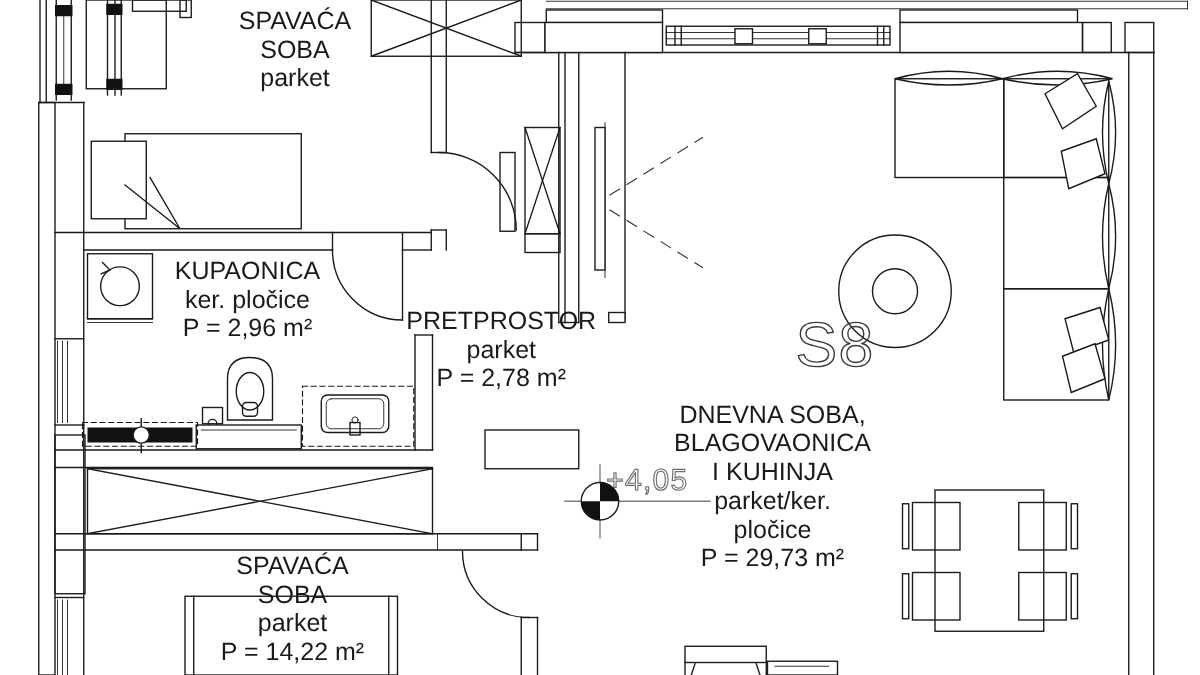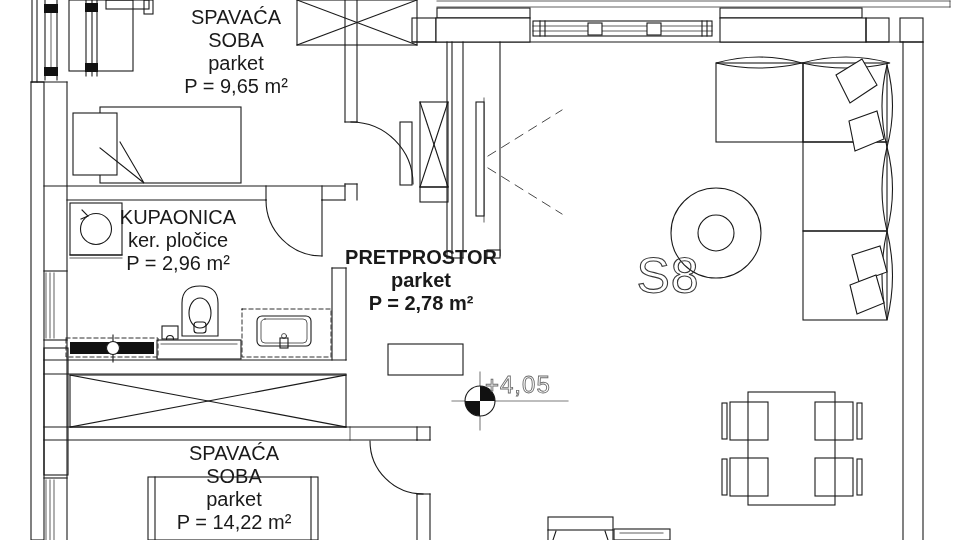--- a/index.html
+++ b/index.html
@@ -280,37 +280,44 @@
     <circle class="w" cx="480" cy="401" r="15"></circle>
     <path class="blk" d="M480,401 L495,401 A15,15 0 0 0 480,386 Z"></path>
     <path class="blk" d="M480,401 L465,401 A15,15 0 0 0 480,416 Z"></path>
   </g>
 </svg>
 
   <div class="rlabel" style="left:236px; top:6px;">
     <span>SPAVAĆA</span>
     <span>SOBA</span>
     <span>parket</span>
-    <span>P = 9,65 m²</span>
-  </div>
-
-  <div class="rlabel" style="left:178px; top:206px;">
+  </div>
+
+  <div class="rlabel" style="left:198px; top:206px;">
     <span>KUPAONICA</span>
     <span>ker. pločice</span>
     <span>P = 2,96 m²</span>
   </div>
 
-  <div class="rlabel" style="left:421px; top:246px;font-weight:bold;">
+  <div class="rlabel" style="left:401px; top:246px;">
     <span>PRETPROSTOR</span>
     <span>parket</span>
     <span>P = 2,78 m²</span>
   </div>
 
   <div class="unitlabel" style="left:668px; top:250px;">S8</div>
 
+  <div class="rlabel" style="left:618px; top:321px;">
+    <span>DNEVNA SOBA,</span>
+    <span>BLAGOVAONICA</span>
+    <span>I KUHINJA</span>
+    <span>parket/ker.</span>
+    <span>pločice</span>
+    <span>P = 29,73 m²</span>
+  </div>
 
   <div class="rlabel" style="left:234px; top:442px;">
     <span>SPAVAĆA</span>
     <span>SOBA</span>
     <span>parket</span>
     <span>P = 14,22 m²</span>
   </div>
 
   <div class="elevlabel" style="left:485px; top:371px;">+4,05</div>
 </div>

